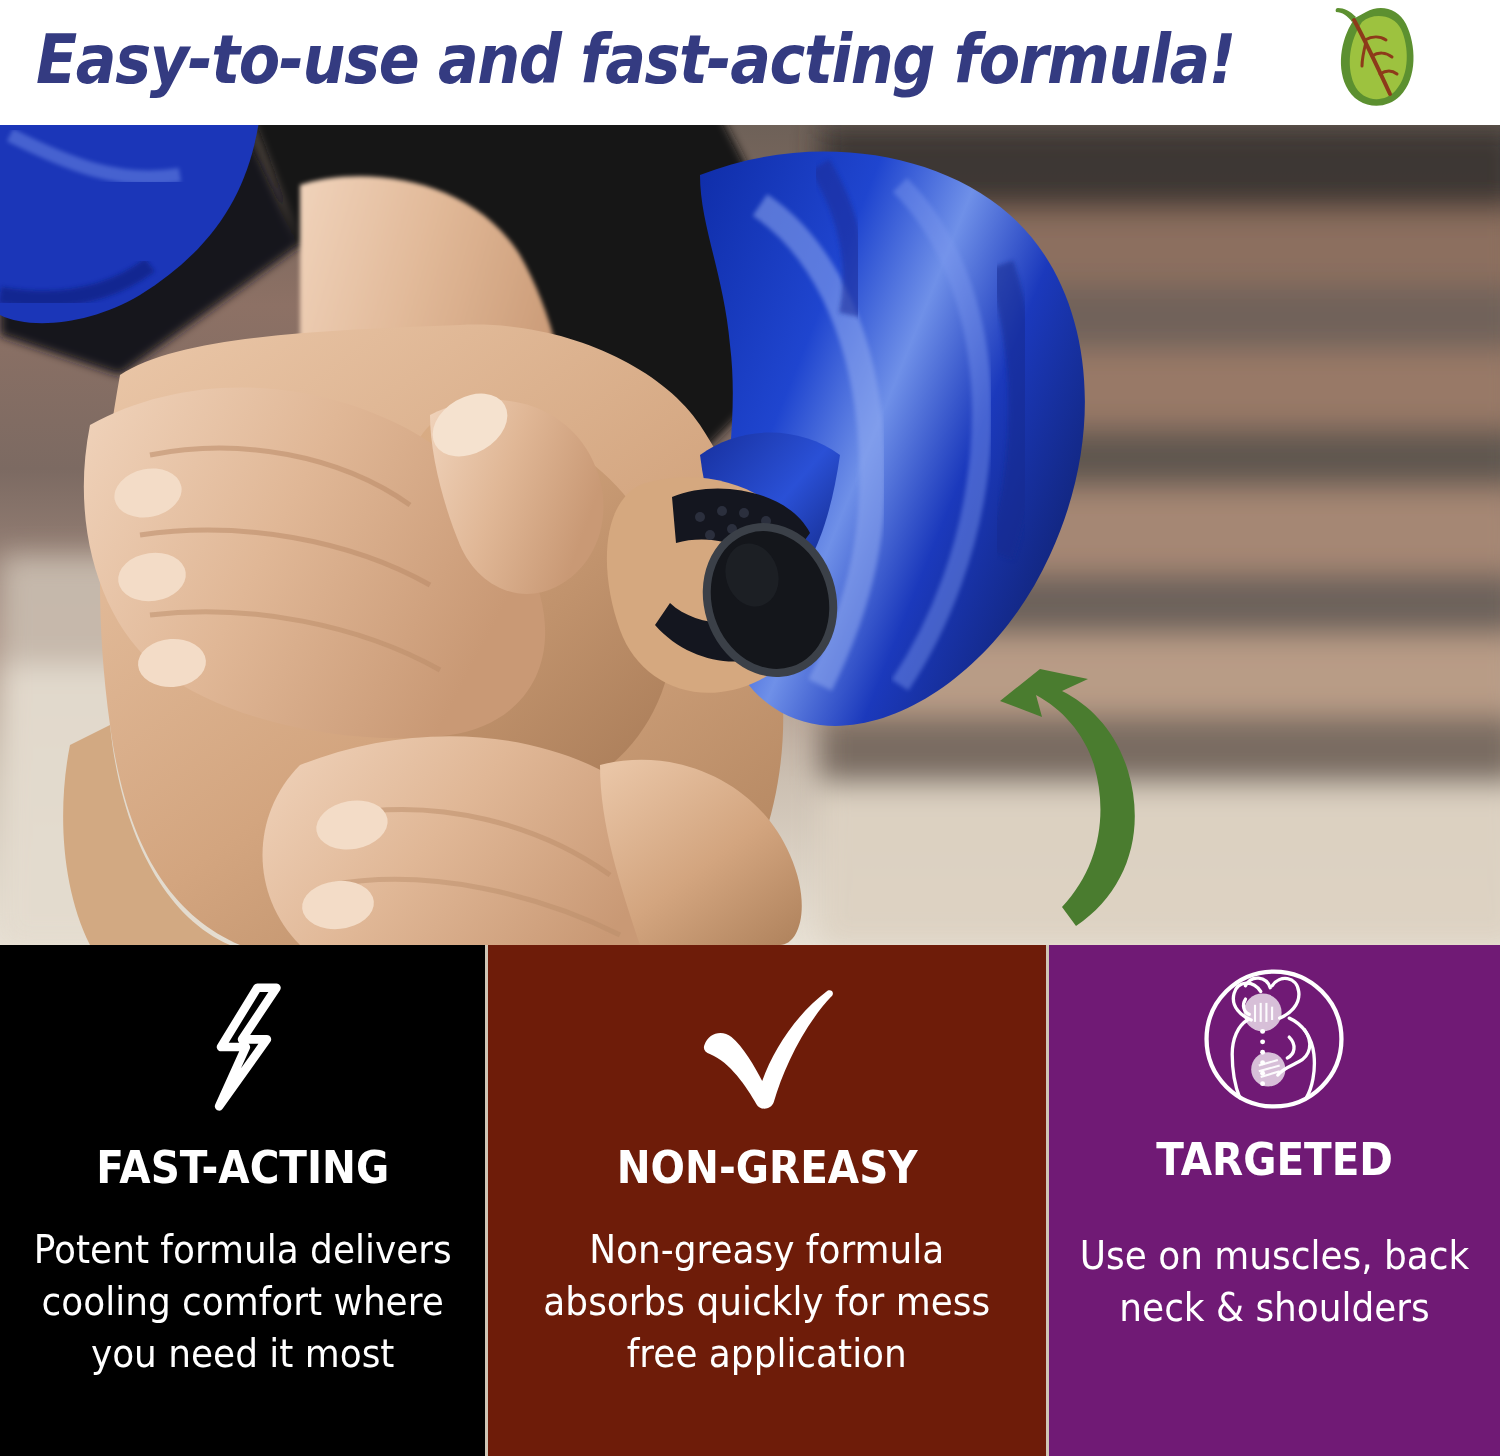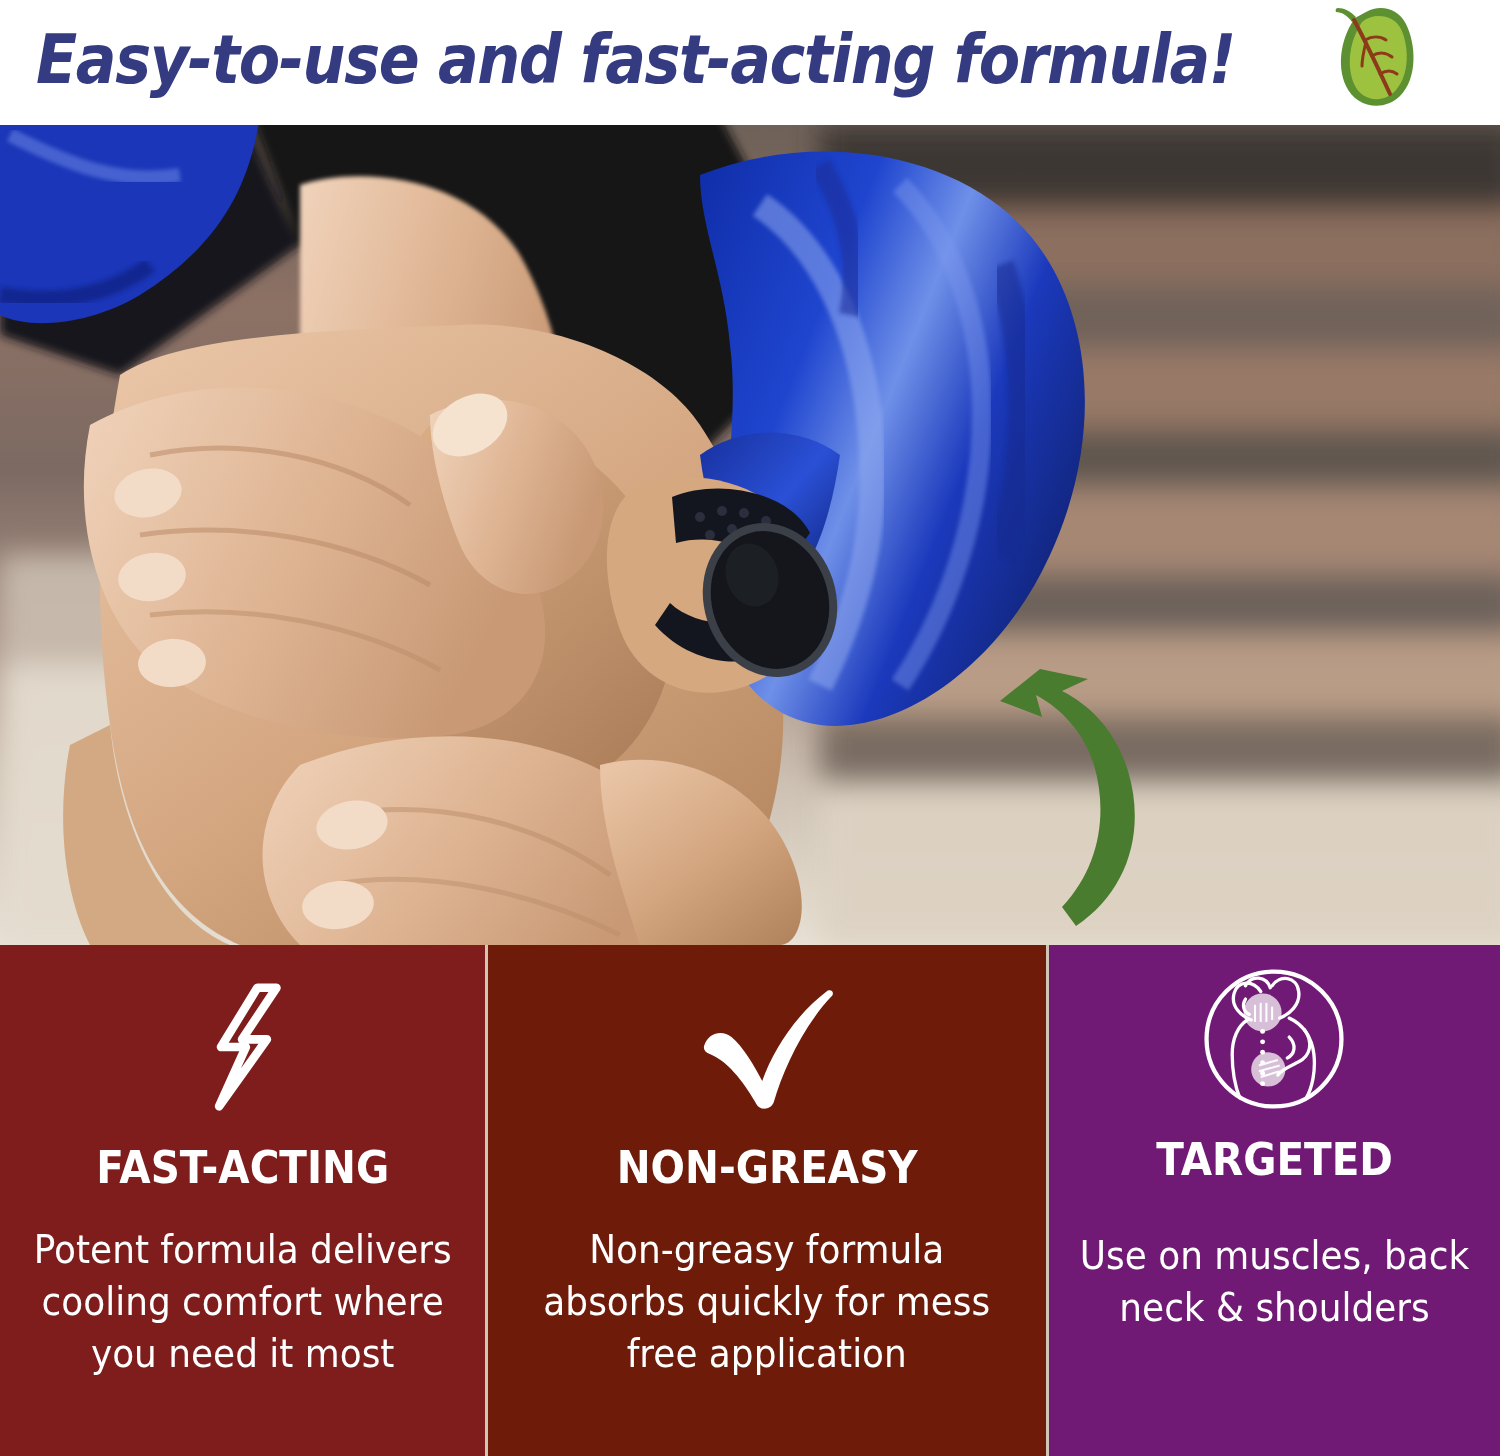--- a/index.html
+++ b/index.html
@@ -80,21 +80,21 @@
     flex-direction: row;
   }
   .panel {
     position: relative;
     height: 511px;
     display: flex;
     flex-direction: column;
     align-items: center;
     box-sizing: border-box;
   }
-  .panel-0 { width: 511px; background: #7f1d1d; }
+  .panel-0 { width: 511px; background: #000000; }
   .panel-1 { width: 590px; background: #6e1c09; border-left: 3px solid #cfc6b5; }
   .panel-2 { width: 478px; background: #701a75; border-left: 3px solid #cfc6b5; }
 
   .panel-icon {
     margin-top: 22px;
     height: 160px;
     display: flex;
     align-items: center;
     justify-content: center;
   }

